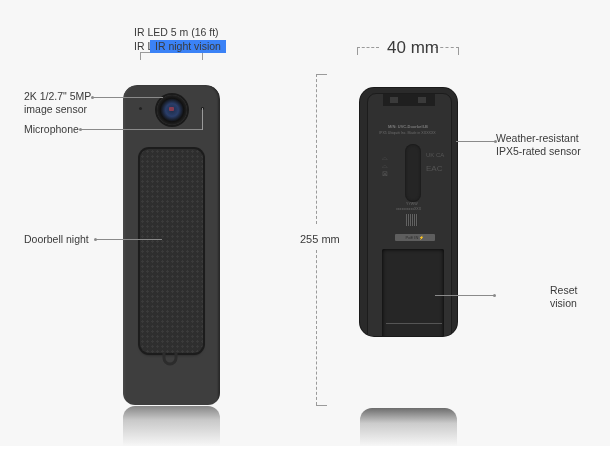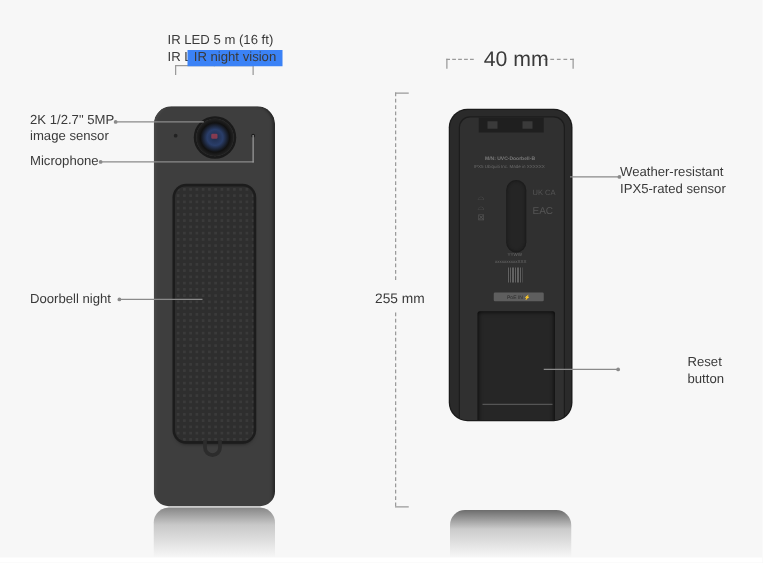--- a/index.html
+++ b/index.html
@@ -154,15 +154,15 @@
   <div class="dot" style="left:494px;top:140px;"></div>
   <div class="label" style="left:496px;top:132px;">
     <div>Weather-resistant</div>
     <div>IPX5-rated sensor</div>
   </div>
 
   <div class="line" style="left:435px;top:295px;width:60px;"></div>
   <div class="dot" style="left:493px;top:294px;"></div>
   <div class="label" style="left:514px;top:284px;margin-left:36px;">
     <div>Reset</div>
-    <div>button</div>
+    <div>vision</div>
   </div>
 </div>
 
 </body></html>

